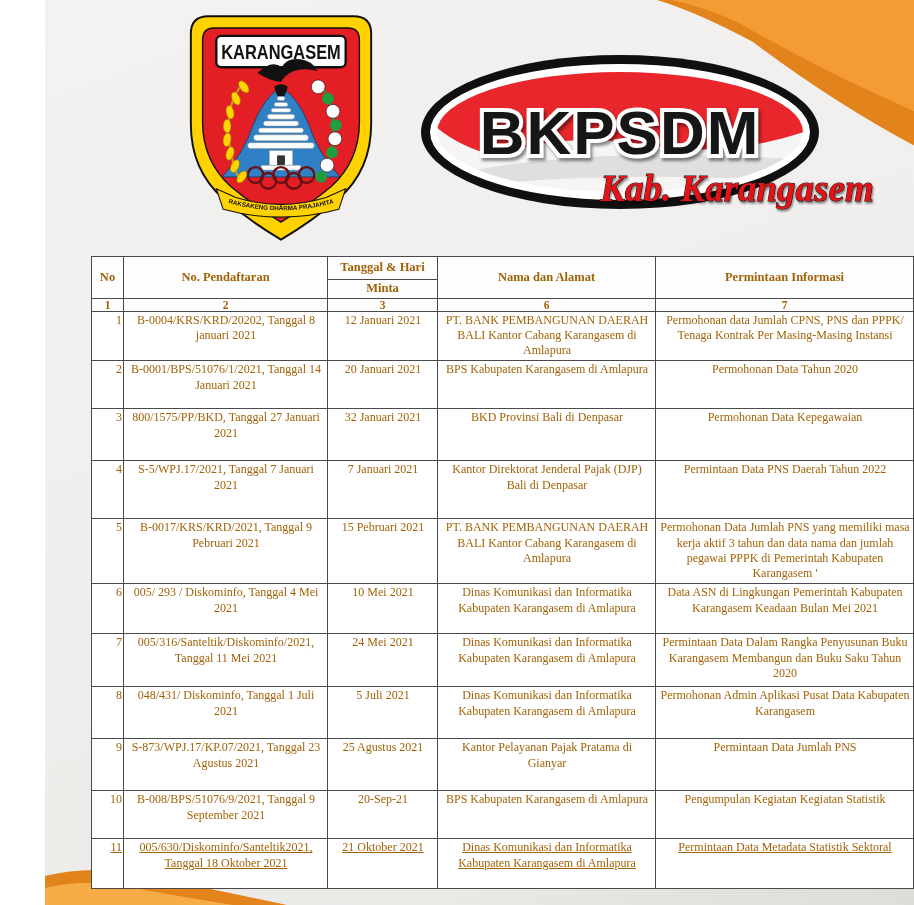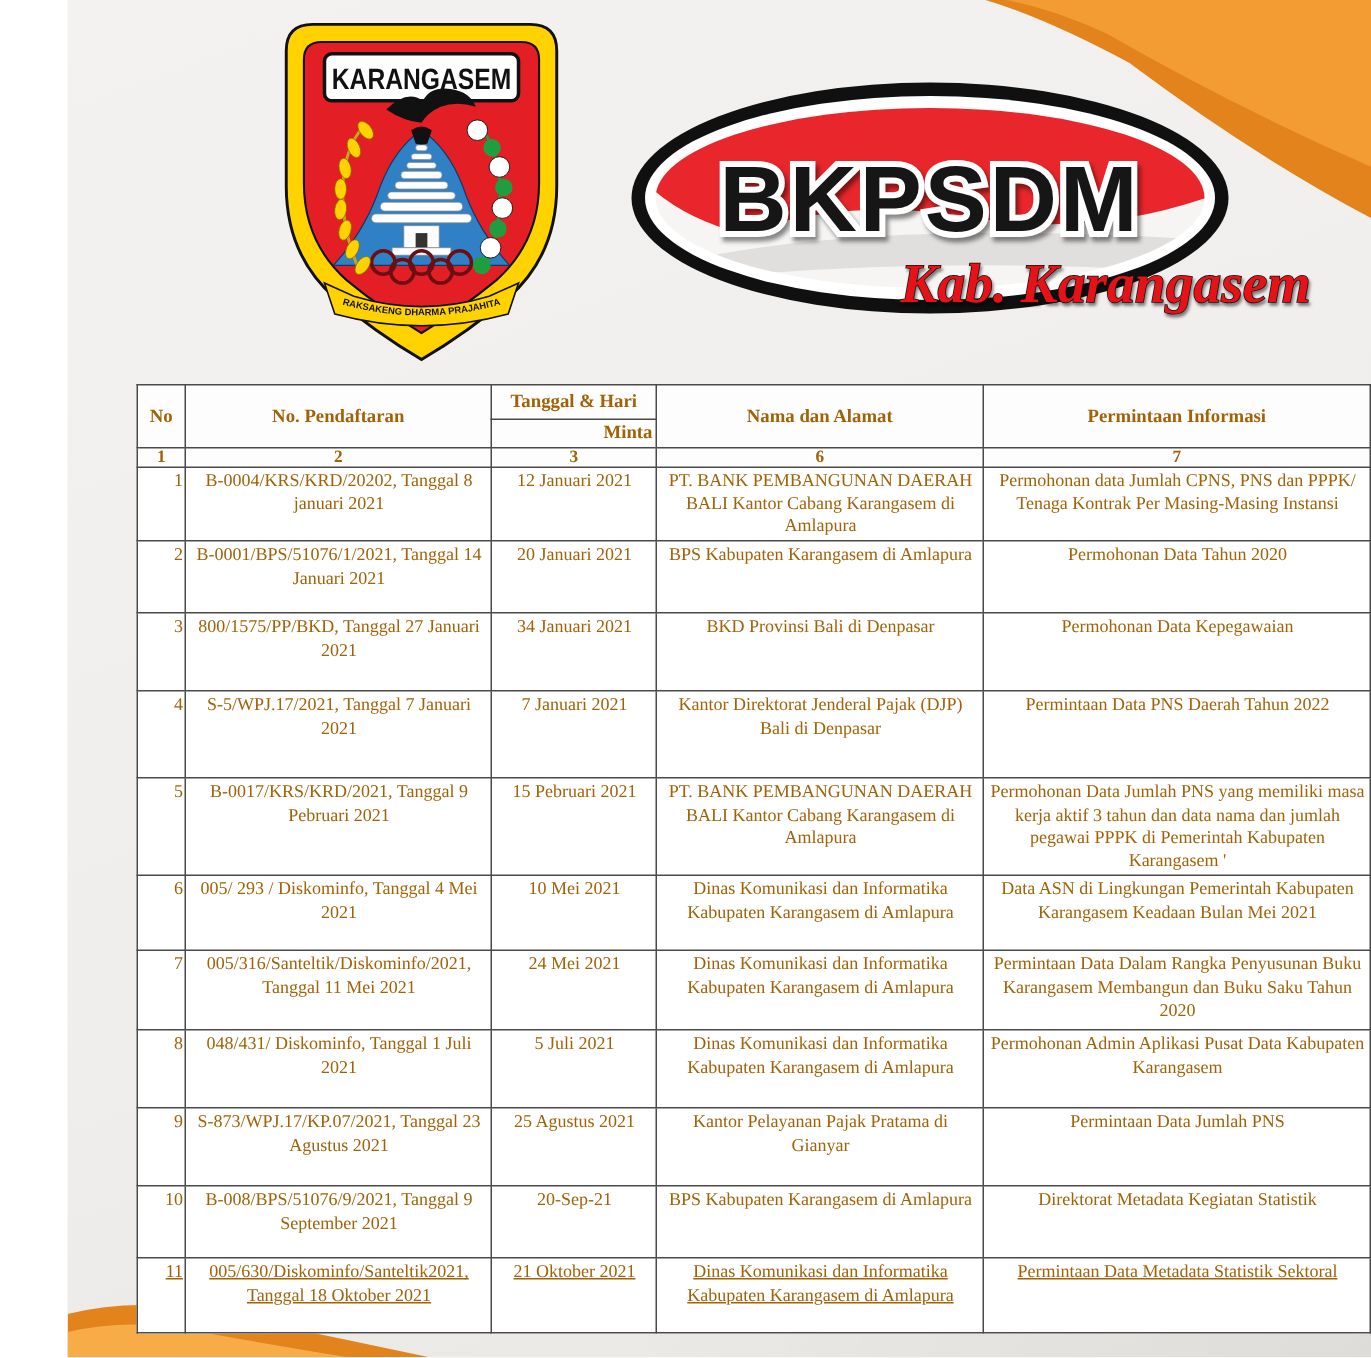--- a/index.html
+++ b/index.html
@@ -22,21 +22,21 @@
     position:absolute; left:46px; top:256px; width:822px;
     border-collapse:collapse; background:#fff; table-layout:fixed;
     color:#a16207;
   }
   .req-table th, .req-table td { border:1px solid #4a4a4a; }
   .req-table th {
     font-weight:bold; font-size:12.5px; text-align:center;
     padding:1px 2px; background:#fdfdfd; line-height:1.25;
   }
   .req-table tr.hdr-top th { height:20px; }
-  .req-table tr.hdr-sub th { height:16px;text-align:right; }
+  .req-table tr.hdr-sub th { height:16px; }
   .req-table tr.nums th { font-size:11.5px; height:11px; padding:0; line-height:1.05; }
   .req-table td {
     font-size:12px; vertical-align:top; padding:1px 3px 2px 4px;
     line-height:1.26; background:#fff; word-wrap:break-word;text-align:center;
   }
   .req-table td.c-no { text-align:right; padding-right:1px; padding-left:0; }
 </style>
 </head>
 <body>
 
@@ -186,21 +186,21 @@
     <td class="c-no">2</td>
     <td class="c-pend">B-0001/BPS/51076/1/2021, Tanggal 14 Januari 2021</td>
     <td class="c-tgl">20 Januari 2021</td>
     <td class="c-nama">BPS Kabupaten Karangasem di Amlapura</td>
     <td class="c-perm">Permohonan Data Tahun 2020</td>
   </tr>
 
   <tr style="height: 52px;">
     <td class="c-no">3</td>
     <td class="c-pend">800/1575/PP/BKD, Tanggal 27 Januari 2021</td>
-    <td class="c-tgl">34 Januari 2021</td>
+    <td class="c-tgl">32 Januari 2021</td>
     <td class="c-nama">BKD Provinsi Bali di Denpasar</td>
     <td class="c-perm">Permohonan Data Kepegawaian</td>
   </tr>
 
   <tr style="height: 58px;">
     <td class="c-no">4</td>
     <td class="c-pend">S-5/WPJ.17/2021, Tanggal 7 Januari 2021</td>
     <td class="c-tgl">7 Januari 2021</td>
     <td class="c-nama">Kantor Direktorat Jenderal Pajak (DJP) Bali di Denpasar</td>
     <td class="c-perm">Permintaan Data PNS Daerah Tahun 2022</td>
@@ -244,21 +244,21 @@
     <td class="c-tgl">25 Agustus 2021</td>
     <td class="c-nama">Kantor Pelayanan Pajak Pratama di Gianyar</td>
     <td class="c-perm">Permintaan Data Jumlah PNS</td>
   </tr>
 
   <tr style="height: 48px;">
     <td class="c-no">10</td>
     <td class="c-pend">B-008/BPS/51076/9/2021, Tanggal 9 September 2021</td>
     <td class="c-tgl">20-Sep-21</td>
     <td class="c-nama">BPS Kabupaten Karangasem di Amlapura</td>
-    <td class="c-perm">Direktorat Metadata Kegiatan Statistik</td>
+    <td class="c-perm">Pengumpulan Kegiatan Kegiatan Statistik</td>
   </tr>
 
   <tr style="height: 50px; text-decoration: underline;">
     <td class="c-no">11</td>
     <td class="c-pend">005/630/Diskominfo/Santeltik2021, Tanggal 18 Oktober 2021</td>
     <td class="c-tgl">21 Oktober 2021</td>
     <td class="c-nama">Dinas Komunikasi dan Informatika Kabupaten Karangasem di Amlapura</td>
     <td class="c-perm">Permintaan Data Metadata Statistik Sektoral</td>
   </tr>
 </tbody>

